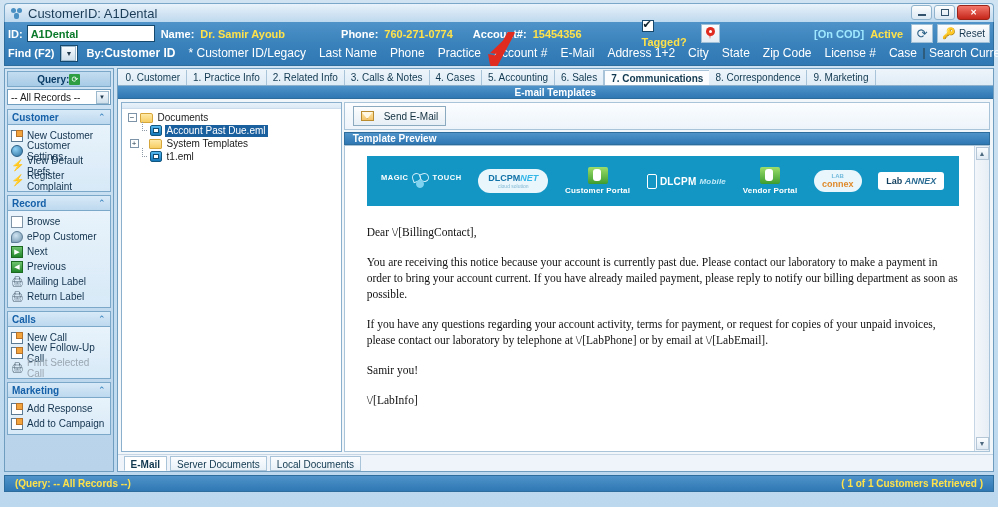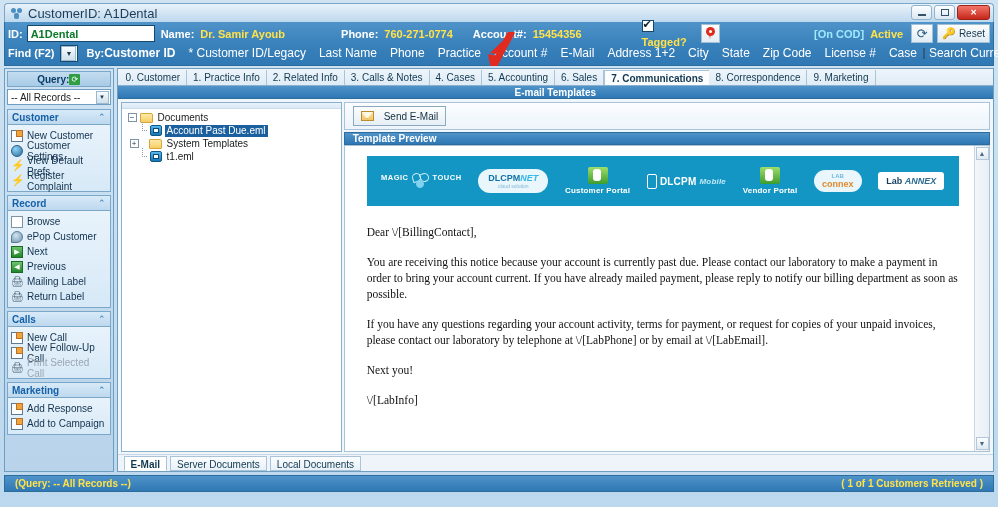--- a/index.html
+++ b/index.html
@@ -692,21 +692,21 @@
                 <span class="labannex">
                   <span>Lab</span>
                   <span class="an">ANNEX</span>
                 </span>
               </div>
 
               <div class="mailtext">
                 <p>Dear \/[BillingContact],</p>
                 <p>You are receiving this notice because your account is currently past due. Please contact our laboratory to make a payment in order to bring your account current. If you have already mailed payment, please reply to notify our billing department as soon as possible.</p>
                 <p>If you have any questions regarding your account activity, terms for payment, or request for copies of your unpaid invoices, please contact our laboratory by telephone at \/[LabPhone] or by email at \/[LabEmail].</p>
-                <p>Next you!</p>
+                <p>Samir you!</p>
                 <p>\/[LabInfo]</p>
               </div>
             </div>
 
             <div class="vscroll">
               <span class="vsbtn">▲</span>
               <span class="vsbtn">▼</span>
             </div>
           </div>
         </div>

